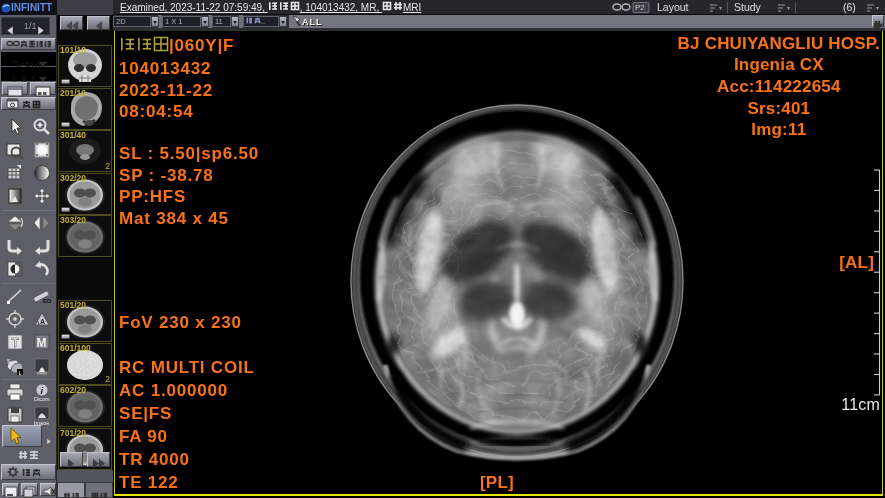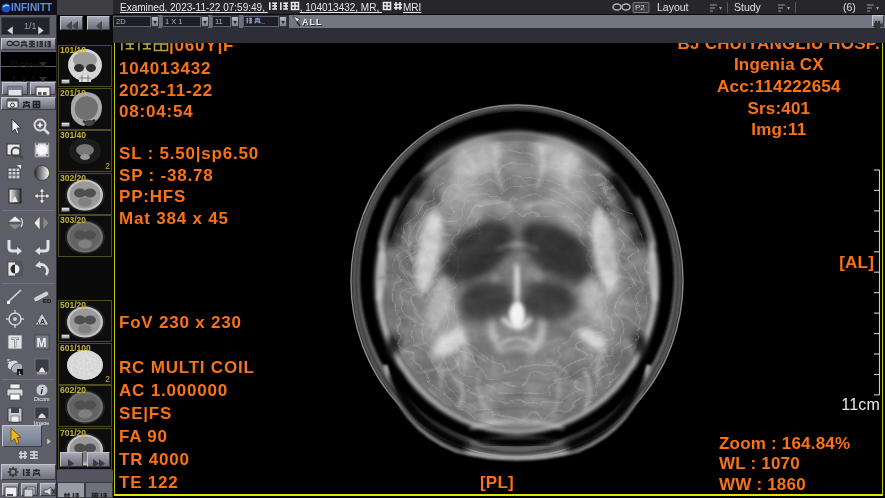--- a/index.html
+++ b/index.html
@@ -20,21 +20,21 @@
 .ticon { position:absolute; width:24px; height:21px; display:flex; align-items:center; justify-content:center; }
 .tdiv { position:absolute; left:2px; width:53px; height:1px; background:#494952; border-bottom:1px solid #72727e; }
 
 #thumbhead { position:absolute; left:57px; top:0; width:56px; height:15px; background:#3e3e44; }
 #thumbs { position:absolute; left:57px; top:15px; width:56px; height:483px; background:#0a0a0a; }
 .tcell { position:absolute; left:1px; width:54px; height:42px; border:1px solid #52521f; background:#0d0d0d; overflow:hidden; }
 .tlab { position:absolute; left:1px; top:0px; color:#c6b236; font-size:8.5px; font-weight:bold; line-height:9px; }
 .tnum { position:absolute; right:1px; bottom:0px; color:#c6b236; font-size:8.5px; line-height:9px; }
 .kicon { position:absolute; left:2px; bottom:2px; width:9px; height:5px; background:linear-gradient(#e8e8e8,#9a9a9a); border:1px solid #555; border-radius:1px; }
 
-#maintb { position:absolute; left:113px; top:15px; width:772px; height:28px; background:#2e2e36; }
+#maintb { position:absolute; left:113px; top:15px; width:772px; height:16px; background:#2e2e36; }
 #maintb .gray { position:absolute; left:176px; top:0; right:0; height:13px; background:#757581; }
 .csep { position:absolute; top:0; width:4px; height:13px; background:#6e6e78; }
 .combo { position:absolute; top:1px; height:11px; background:#1e1e26; border:1px solid #62626e; color:#b0b0ba; font-size:7.5px; line-height:9px; padding-left:2px; }
 .comboarrow { position:absolute; top:1px; width:8px; height:11px; background:linear-gradient(#b8b8c6,#7e7e8c); border:1px solid #3a3a44; }
 .comboarrow:after { content:""; position:absolute; left:1px; top:4px; width:0; height:0; border:2.5px solid transparent; border-top:3.5px solid #23232b; }
 
 #viewport { position:absolute; left:114px; top:27px; width:769px; height:469px; border:1.5px solid #c6c600; border-top:2.5px solid #cccc00; border-bottom:2.5px solid #e4e400; }
 .ov { position:absolute; color:#f97316; font-size:17px; font-weight:bold; white-space:pre; letter-spacing:0.2px;}
 .ovr { text-align:center; }
 </style></head>
@@ -403,23 +403,20 @@
 FA 90
 TR 4000
 TE 122</div>
 <div class="ov ovr" style="right:5px;top:32.5px;line-height:21.7px">BJ CHUIYANGLIU HOSP.
 Ingenia CX
 Acc:114222654
 Srs:401
 Img:11</div>
 <div class="ov ovr" style="right:11px;top:253px">[AL]</div>
 <div class="ov" style="right:5px;top:396px;color:#e8e8e8;font-weight:normal;font-size:16px;text-align:left">11cm</div>
-<div class="ov" style="left:719px;top:433.5px;line-height:20.6px">Zoom : 164.84%
-WL : 1070
-WW : 1860</div>
 <div class="ov" style="left:480px;top:473px">[PL]</div>
 
 <div id="titlebar"></div>
 <div id="logo"><svg width="10" height="10" viewBox="0 0 10 10" style="vertical-align:-2px;margin-left:1px">
         <circle cx="5" cy="5" r="4.5" fill="#1a50b8"></circle>
         <path d="M2 4 Q5 1 8 3" stroke="#9ec6ff" stroke-width="1.5" fill="none"></path>
       </svg>INFINITT</div>
 <div id="examined">Examined, 2023-11-22 07:59:49, <span style="display:inline-flex;gap:1px;align-items:center">
         <svg width="10" height="10" viewBox="0 0 10 10" style="vertical-align:-1px">
           <path d="M1.7999999999999998 1.2V9.0" stroke="#e6e6e6" stroke-width="1.6" fill="none"></path>

